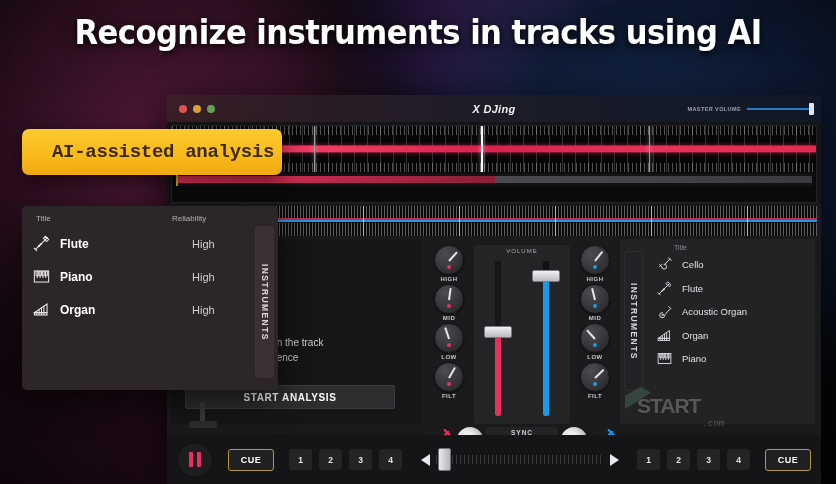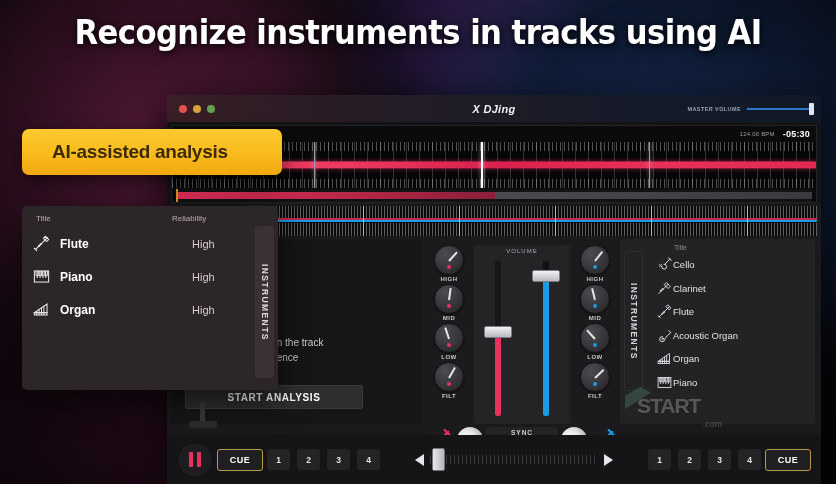--- a/index.html
+++ b/index.html
@@ -84,21 +84,21 @@
   .bs-marks { position:absolute; top:0; bottom:0; left:0; right:0;
     background-image:repeating-linear-gradient(90deg, rgba(255,255,255,.55) 0 1px, transparent 1px 96px); }
 
   
   #mid { display:flex; height:185px; margin-top:3px; padding:0 4px; gap:3px; }
   .side-deck { width:250px; background:#161617; position:relative; }
   .center-panel { flex:1; display:flex; }
 
   
   #ai-text { position:absolute; left:14px; top:96px; width:210px; color:#cfcfd4; font-size:10px; line-height:15px; }
-  #start-btn { position:absolute; left:14px; top:146px; width:178px; height:24px;
+  #start-btn { position:absolute; left:14px; top:146px; width:210px; height:24px;
     background:#2e2e31; border:1px solid #3c3c40; border-radius:2px;
     display:flex; align-items:center; justify-content:center;
     color:#fff; font-size:10px; font-weight:bold; letter-spacing:.6px; cursor:pointer; }
   .turntable { position:absolute; left:18px; bottom:-4px; width:28px; height:26px; }
   .tt-arm { position:absolute; left:11px; top:0; width:5px; height:22px; background:#3a3a3d; border-radius:1px; }
   .tt-base { position:absolute; left:0; bottom:0; width:28px; height:7px; background:#2c2c2f; border-radius:2px; }
 
   
   .vtab { position:absolute; top:16px; width:19px; height:118px; background:#232326;
     border:1px solid #2e2e32; border-radius:3px; display:flex; align-items:center; justify-content:center; cursor:pointer; }
@@ -131,28 +131,28 @@
     box-shadow:inset -4px 0 6px rgba(0,0,0,.25); cursor:pointer; }
   .jog:after { content:""; position:absolute; left:9px; top:9px; width:8px; height:8px; border-radius:50%; background:#17171a; }
   .sync { flex:1; background:#242427; border-radius:3px; height:26px; position:relative; padding:2px 4px; }
   .sync .slab { font-size:6.5px; color:#cfcfd4; text-align:center; letter-spacing:1px; font-weight:bold; }
   .sbar { height:3px; margin-top:2px; background:#0f0f11; border-radius:2px; position:relative; }
   .sbar i { position:absolute; left:0; top:0; bottom:0; border-radius:2px; display:block; }
 
   
   #inst-panel { width:195px; background:#232326; border-radius:3px; position:relative; overflow:hidden; }
   #inst-panel .hdr { font-size:7px; color:#8a8a90; padding:5px 0 2px 28px; }
-  .irow { display:flex; align-items:center; height:23.5px; padding-left:8px; cursor:pointer; }
+  .irow { display:flex; align-items:center; height:23.5px; padding-left:8px; gap:9px; cursor:pointer; }
   .irow .nm { font-size:9.5px; color:#e2e2e6; }
   .ico { width:17px; height:17px; flex:none; display:flex; align-items:center; justify-content:center; color:#dcdce0; }
   .ico svg { width:17px; height:17px; }
 
   
   #transport { position:absolute; left:0; right:0; bottom:0; height:49px; background:#151517;
-    display:flex; align-items:center; padding:0 10px; gap:4px;text-align:right; }
+    display:flex; align-items:center; padding:0 10px; gap:15px;text-align:right; }
   #pausebtn { width:36px; height:36px; border-radius:50%; background:#1d1d20; border:1px solid #101012;
     display:flex; align-items:center; justify-content:center; gap:4px; cursor:pointer; }
   #pausebtn i { width:4px; height:15px; background:#e8315d; border-radius:1px; display:block; }
   .cue { width:46px; height:22px; border:1px solid #b79a45; border-radius:3px; background:#202023;
     display:flex; align-items:center; justify-content:center; color:#fff; font-size:9px; font-weight:bold; letter-spacing:.5px; cursor:pointer; }
   .hc { width:23px; height:21px; background:#242427; border-radius:3px; display:flex; align-items:center;
     justify-content:center; color:#e4e4e8; font-size:8.5px; font-weight:bold; cursor:pointer; }
   .hcs { display:flex; gap:7px; }
   #xfader { flex:1; display:flex; align-items:center; justify-content:center; gap:6px; }
   .tri { width:0; height:0; cursor:pointer; }
@@ -163,21 +163,21 @@
   #xf-handle { position:absolute; left:2px; top:-7px; width:13px; height:23px; border-radius:2px;
     background:linear-gradient(90deg,#e8e8ec,#b4b4bc); border:1px solid #74747c; cursor:pointer; }
 
   
   #badge {
     position:absolute; left:22px; top:129px; width:260px; height:46px; border-radius:7px;
     background:linear-gradient(180deg,#fbc92f 0%,#f9bb1c 55%,#f0a80e 100%);
     display:flex; align-items:center; padding-left:30px;
     color:#3d2a06; font-size:19px; font-weight:bold; letter-spacing:-.3px;
     box-shadow:0 6px 20px rgba(0,0,0,.55);
-    font-family:Liberation Sans, sans-serif;
+    font-family:Liberation Mono, monospace;
   }
   #found {
     position:absolute; left:22px; top:206px; width:256px; height:184px; border-radius:5px;
     background:#2c2628; box-shadow:0 10px 34px rgba(0,0,0,.65); overflow:hidden;
   }
   #found .cols { display:flex; padding:8px 0 4px 0; font-size:8px; color:#b7aeb0; }
   #found .c1 { padding-left:14px; width:150px; }
   #found .c2 { width:70px; }
   .frow { display:flex; align-items:center; height:33px; }
   .frow .fi { width:38px; display:flex; align-items:center; justify-content:center; color:#efe8ea; }
@@ -186,21 +186,21 @@
   .frow .fr { width:86px; font-size:11px; color:#d6ced0; }
   #found .vtab2 { position:absolute; right:4px; top:20px; width:19px; height:152px;
     background:#393133; border-radius:3px; display:flex; align-items:center; justify-content:center; cursor:pointer; }
   #found .vtab2 span { writing-mode:vertical-rl; font-size:8.5px; letter-spacing:1.4px; color:#e0d8da; font-weight:bold; }
 
   
   #wm { position:absolute; left:470px; top:288px; width:130px; height:46px; pointer-events:none;
     opacity:.45; display:flex; align-items:center; }
   #wm .t { font-size:21px; font-weight:bold; color:rgba(255,255,255,.55); letter-spacing:-1px;
     text-shadow:0 1px 2px rgba(0,0,0,.5); }
-  #wm .s { font-size:9px; color:rgba(255,255,255,.5); margin-left:2px; align-self:flex-end; }
+  #wm .s { font-size:9px; color:rgba(255,255,255,.5); margin-left:2px; align-self:flex-end;font-family:Liberation Mono, monospace; }
   #wm .leaf { position:absolute; left:-12px; top:4px; width:26px; height:22px;
     background:rgba(120,190,150,.5); clip-path:polygon(0 40%,60% 0,100% 25%,40% 70%,0 100%); }
 </style>
 </head>
 <body>
 
 <div id="bg">
   <div class="g1"></div>
     <div class="g2"></div>
     <div class="g3"></div>
@@ -222,24 +222,20 @@
     <div id="mastervol">
       <span id="mv-label">MASTER VOLUME</span>
       <span id="mv-track">
           <i id="mv-knob"></i>
         </span>
     </div>
   </div>
 
   <div id="decks">
     <div class="deck">
-      <div class="deck-info">
-        <span class="bpm">124.00 BPM</span>
-        <span class="remain">-05:30</span>
-      </div>
       <div class="wave-main">
         <div class="tickrow" style="top:0"></div>
         <div class="tickrow" style="bottom:0"></div>
         <div class="wave-band red"></div>
         <div class="playhead" style="left:48%"></div>
         <div class="playhead" style="left:74%;background:#9a9aa0;width:1px"></div>
         <div class="playhead" style="left:22%;background:#9a9aa0;width:1px"></div>
       </div>
       <div class="wave-ov">
         <div class="ov-fill" style="left:0;width:100%;background:linear-gradient(90deg,#e8315d,#8a1f38 50%,#4a4a50 50%,#3a3a40)"></div>
@@ -383,31 +379,20 @@
                   <path d="M17.5 2.5 21.5 6.5"></path>
                   <path d="M5 12l3 3"></path>
                   <path d="M8 12l-3 3"></path>
                 </svg>
               </span>
             <span class="nm">Cello</span>
           </div>
           <div class="irow">
             <span class="ico">
                 <svg viewBox="0 0 24 24" fill="none" stroke="currentColor" stroke-width="1.4" stroke-linecap="round">
-                  <path d="M4 19 17 6"></path>
-                  <path d="M15 4l5 5-3 3-5-5z"></path>
-                  <circle cx="9" cy="13" r=".8" fill="currentColor"></circle>
-                  <circle cx="7" cy="15" r=".8" fill="currentColor"></circle>
-                </svg>
-              </span>
-            <span class="nm">Clarinet</span>
-          </div>
-          <div class="irow">
-            <span class="ico">
-                <svg viewBox="0 0 24 24" fill="none" stroke="currentColor" stroke-width="1.4" stroke-linecap="round">
                   <path d="M4.5 19.5 19.5 4.5"></path>
                   <path d="M3 18l3 3"></path>
                   <path d="M17 3l4 4-2.5 2.5-4-4z"></path>
                   <circle cx="11" cy="13" r=".7" fill="currentColor"></circle>
                   <circle cx="9" cy="15" r=".7" fill="currentColor"></circle>
                 </svg>
               </span>
             <span class="nm">Flute</span>
           </div>
           <div class="irow">

